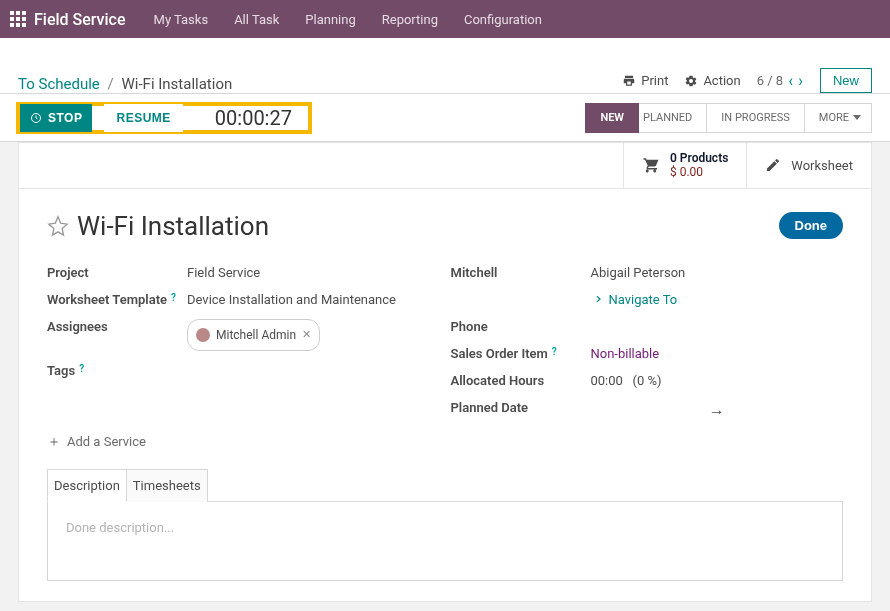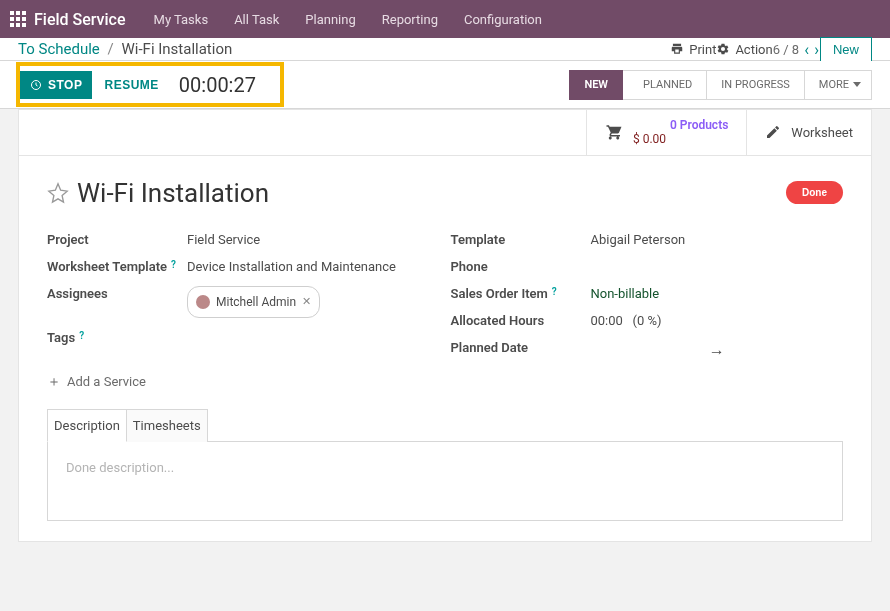--- a/index.html
+++ b/index.html
@@ -5,69 +5,69 @@
   * { box-sizing: border-box; margin: 0; padding: 0; }
   body { font-family: -apple-system, BlinkMacSystemFont, "Segoe UI", Roboto, "Helvetica Neue", Arial, sans-serif; font-size: 13px; color: #4c4c4c; background: #f2f2f2; width: 890px; height: 611px; overflow: hidden; }
 
   
   .topnav { background: #714b67; color: #fff; height: 38px; display: flex; align-items: center; padding: 0 10px; }
   .apps-icon { width: 16px; height: 16px; display: inline-block; margin-right: 8px; }
   .brand { font-size: 16px; font-weight: 500; margin-right: 28px; }
   .topnav a.navlink { color: #e7dbe3; font-size: 13px; text-decoration: none; margin-right: 26px; }
 
   
-  .subheader { background: #fff; border-bottom: 1px solid #d7d7d7; height: 23px; display: flex; align-items: center; padding: 0 18px; justify-content: space-between; }
+  .subheader { background: #fff; border-bottom: 1px solid #d7d7d7; height: 56px; display: flex; align-items: flex-end; padding: 0 18px; justify-content: space-between; }
   .breadcrumbs { font-size: 15px; }
   .breadcrumbs .bc-link { color: #008784; cursor: pointer; }
   .breadcrumbs .bc-sep { color: #888; margin: 0 4px; }
   .breadcrumbs .bc-current { color: #4c4c4c; }
-  .sub-right { display: flex; align-items: center; }
+  .sub-right { display: flex; align-items: center; gap: 16px; }
   .sub-action { display: flex; align-items: center; gap: 5px; color: #4c4c4c; cursor: pointer; }
   .pager { color: #6b6b6b; display: flex; align-items: center; gap: 4px; }
   .pager-arrows span { color: #008784; font-size: 16px; cursor: pointer; margin: 0 1px; }
   .new-btn { border: 1px solid #008784; color: #008784; background: #fff; padding: 4px 12px; font-size: 13px; cursor: pointer; }
 
   
   .toolbar-row { background: #fff; height: 48px; display: flex; align-items: center; position: relative; border-bottom: 1px solid #d7d7d7; }
-  .highlight-box { border: 4px solid #f5b700; display: flex; align-items: center; height: 45px; padding-right: 24px; margin-left: 16px; }
+  .highlight-box { border: 4px solid #f5b700; display: flex; align-items: center; height: 32px; padding-right: 16px; margin-left: 16px; gap: 12px; }
   .stop-btn { background: #008784; color: #fff; font-size: 12px; font-weight: 600; letter-spacing: .5px; border: none; padding: 7px 10px; display: flex; align-items: center; gap: 6px; cursor: pointer; }
   .resume-btn { background: #fff; color: #008784; font-size: 12px; font-weight: 600; letter-spacing: .5px; border: none; padding: 7px 12px; cursor: pointer; }
-  .timer { font-size: 20px; color: #333; margin-left: 8px; font-weight: 400; }
+  .timer { font-size: 20px; color: #333; margin-left: 20px; font-weight: 400; }
 
   .status-tabs { margin-left: auto; display: flex; align-items: center; height: 100%; padding-right: 18px; }
   .status-tab { position: relative; border: 1px solid #d7d7d7; border-left: none; padding: 6px 14px; font-size: 11px; color: #6b6b6b; background: #fff; cursor: pointer; height: 30px; display:flex;align-items:center; }
   .status-tab.first { border-left: 1px solid #d7d7d7; }
   .status-tab.active { background: #714b67; color: #fff; border-color: #714b67; font-weight: 600; }
   .status-tab.active::after { content:""; position:absolute; right:-8px; top:0; width:0;height:0; border-top:14px solid transparent; border-bottom:14px solid transparent; border-left:8px solid #714b67; }
   .status-tab.more { padding-right: 10px; }
   .caret-down { display:inline-block; width:0;height:0;border-left:4px solid transparent;border-right:4px solid transparent;border-top:5px solid #6b6b6b; margin-left:4px; vertical-align: middle;}
 
   
   .content { padding: 0 18px 18px 18px; }
   .card { background: #fff; border: 1px solid #e4e4e4; }
   .card-topbar { display: flex; justify-content: flex-end; border-bottom: 1px solid #e4e4e4; }
   .topcell { border-left: 1px solid #e4e4e4; padding: 8px 18px; display: flex; align-items: center; gap: 10px; cursor: pointer; }
   .prodlines { display:flex; flex-direction:column; font-size:12px; line-height:1.2; }
-  .prodlines .line1 { color: #8b5cf6; font-weight:600;margin-left:37px; }
+  .prodlines .line1 { color: #0f172a; font-weight:600; }
   .prodlines .line2 { color: #7f1d1d; }
 
   .card-body { padding: 22px 28px 20px 28px; }
   .title-row { display:flex; align-items:center; justify-content:space-between; margin-bottom: 18px;}
   .title-left { display:flex; align-items:center; gap: 8px; }
   .star { width:22px; height:22px; color:#888; }
   h1.page-title { font-size: 26px; font-weight: 400; color: #333; }
-  .done-btn { background:#ef4444; color:#fff; border:none; border-radius: 14px; padding: 6px 16px; font-size:10px; font-weight:600; cursor:pointer; }
+  .done-btn { background:#0369a1; color:#fff; border:none; border-radius: 14px; padding: 6px 16px; font-size:13px; font-weight:600; cursor:pointer; }
 
   .form-grid { display:flex; gap: 11px; justify-content: space-between; }
   .col { flex:1; }
   .field-row { display:flex; padding: 6px 0; font-size:13px; }
   .field-label { width: 140px; color:#4c4c4c; font-weight:600; display:flex; align-items:flex-start; gap:4px;}
   .field-value { color:#4c4c4c; flex:1; }
   .help-q { color:#00a09d; font-size:10px; vertical-align: super; font-weight:600;}
-  .muted { color:#14532d; }
+  .muted { color:#701a75; }
   .navlink-green { color:#008784; cursor:pointer; display:flex;align-items:center; gap:6px;}
   .tag-chip { display:inline-flex; align-items:center; gap:6px; border:1px solid #cfcfcf; border-radius: 12px; padding: 8px 8px; font-size:12px; }
   .avatar { width:14px;height:14px;border-radius:50%; background:#b88; display:inline-block;}
   .chip-x { color:#888; font-size:11px; cursor:pointer;}
   .arrow-right-thin { font-size:16px; color:#4c4c4c; }
 
   .add-prop { display:flex; align-items:center; gap:6px; color:#6b6b6b; cursor:pointer; margin: 8px 0 18px 0; font-size:13px;}
   .plus { font-size:14px; color:#6b6b6b; }
 
   .tabs { display:flex; }
@@ -145,21 +145,21 @@
             <path d="M12 7v5l3 2"></path>
           </svg>
       </span>
       <span>STOP</span>
     </button>
     <button class="resume-btn">RESUME</button>
     <span class="timer">00:00:27</span>
   </div>
   <div class="status-tabs">
     <div class="status-tab first active">NEW</div>
-    <div class="status-tab" style="padding-left:20px">PLANNED</div>
+    <div class="status-tab" style="padding-left:4px">PLANNED</div>
     <div class="status-tab">IN PROGRESS</div>
     <div class="status-tab more">
       <span>MORE</span>
       <span class="caret-down"></span>
     </div>
   </div>
 </div>
 
 <div class="content">
   <div class="card">
@@ -226,22 +226,33 @@
             <div class="field-label">
               <span>Tags</span>
                 <span class="help-q">?</span>
             </div>
             <div class="field-value"></div>
           </div>
         </div>
 
         <div class="col">
           <div class="field-row">
-            <div class="field-label">Template</div>
+            <div class="field-label">Mitchell</div>
             <div class="field-value">Abigail Peterson</div>
+          </div>
+          <div class="field-row">
+            <div class="field-label"></div>
+            <div class="field-value navlink-green">
+              <span>
+                <svg width="12" height="12" viewBox="0 0 24 24" fill="#008784">
+                    <path d="M4 12h12l-5-5 1.4-1.4L20 12l-7.6 6.4L11 17l5-5H4z"></path>
+                  </svg>
+              </span>
+              <span>Navigate To</span>
+            </div>
           </div>
           <div class="field-row">
             <div class="field-label">Phone</div>
             <div class="field-value"></div>
           </div>
           <div class="field-row">
             <div class="field-label">
               <span>Sales Order Item</span>
                 <span class="help-q">?</span>
             </div>

